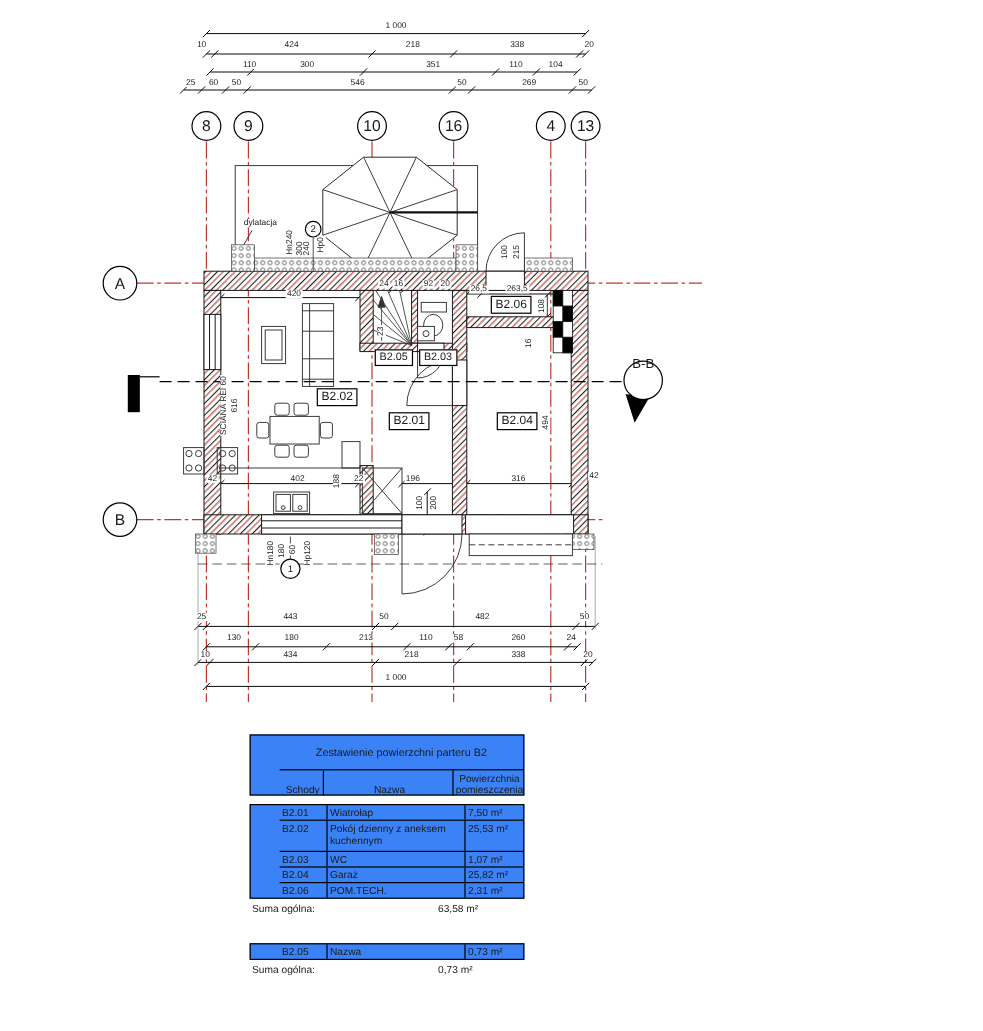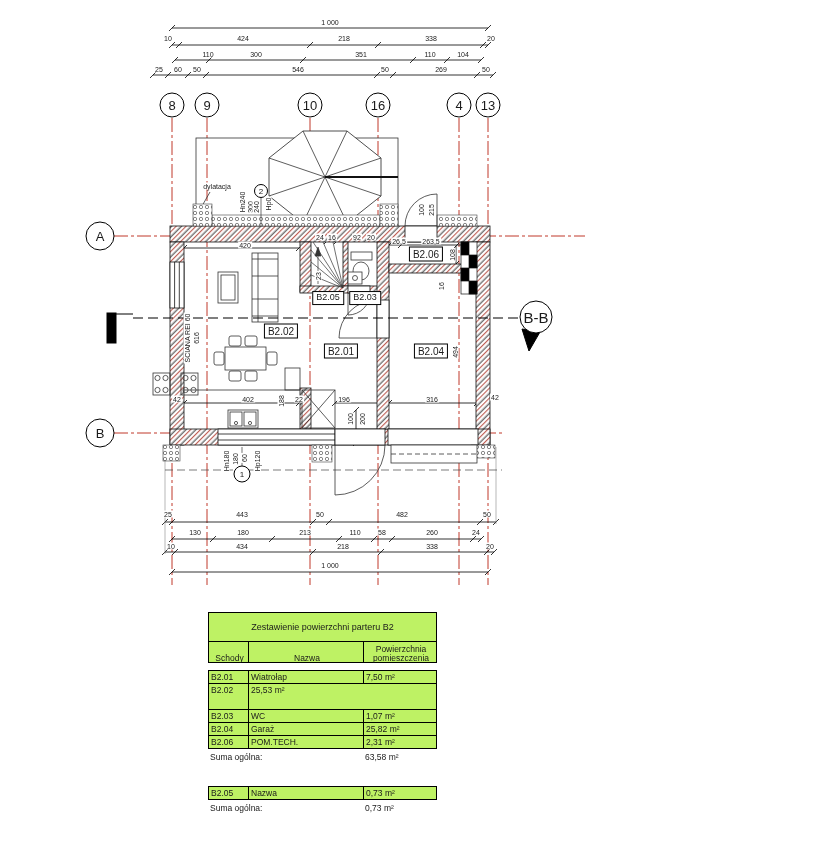--- a/index.html
+++ b/index.html
@@ -8,21 +8,21 @@
   .abs{position:absolute;}
   .dim{position:absolute;font-size:7px;line-height:1;background:#fff;padding:0 1px;
        transform:translate(-50%,-50%);white-space:nowrap;}
   .dimv{position:absolute;font-size:7px;line-height:1;background:#fff;padding:0 1px;
         transform:translate(-50%,-50%) rotate(-90deg);white-space:nowrap;}
   .room{position:absolute;font-size:10px;line-height:1.1;border:1px solid #000;background:#fff;
         padding:1px 3px;transform:translate(-50%,-50%);white-space:nowrap;}
   .bub{position:absolute;font-size:13px;transform:translate(-50%,-50%);white-space:nowrap;}
   .bub-s{position:absolute;font-size:8px;transform:translate(-50%,-50%);}
   .tbl{position:absolute;font-size:8.5px;line-height:1.2;}
-  .box{position:absolute;border:1px solid #000;box-sizing:border-box;background:#bef264;}
+  .box{position:absolute;border:1px solid #000;box-sizing:border-box;background:#3b82f6;padding-left:24px;}
   .cellrow{display:flex;box-sizing:border-box;}
   .c-num{width:40px;border-right:1px solid #000;box-sizing:border-box;padding:1px 0 0 2px;}
   .c-name{width:115px;border-right:1px solid #000;box-sizing:border-box;padding:1px 0 0 2px;}
   .c-area{flex:1;padding:1px 0 0 2px;}
   .hdr{display:flex;align-items:flex-end;justify-content:center;text-align:center;}
 </style>
 </head>
 <body>
 
 <div id="stage">
@@ -230,21 +230,21 @@
 </svg>
 
 <span class="bub" style="left:172px;top:105px">8</span>
 <span class="bub" style="left:207px;top:105px">9</span>
 <span class="bub" style="left:310px;top:105px">10</span>
 <span class="bub" style="left:378px;top:105px">16</span>
 <span class="bub" style="left:459px;top:105px">4</span>
 <span class="bub" style="left:488px;top:105px">13</span>
 <span class="bub" style="left:100px;top:236px">A</span>
 <span class="bub" style="left:100px;top:433px">B</span>
-<span class="bub" style="left:536px;top:317px;font-size:15px">B-B</span>
+<span class="bub" style="left:536px;top:304px;font-size:11px">B-B</span>
 <span class="bub-s" style="left:261px;top:191px">2</span>
 <span class="bub-s" style="left:242px;top:474px">1</span>
 
 <span class="dim" style="left:330px;top:22px">1 000</span>
 <span class="dim" style="left:168px;top:38px">10</span>
 <span class="dim" style="left:243px;top:38px">424</span>
 <span class="dim" style="left:344px;top:38px">218</span>
 <span class="dim" style="left:431px;top:38px">338</span>
 <span class="dim" style="left:491px;top:38px">20</span>
 <span class="dim" style="left:208px;top:54px">110</span>
@@ -330,20 +330,21 @@
 </div>
 
 <div class="box tbl" style="left:208px;top:670px;width:229px;height:79px">
   <div class="cellrow" style="height:13px;border-bottom:1px solid #000">
     <div class="c-num">B2.01</div>
     <div class="c-name">Wiatrołap</div>
     <div class="c-area">7,50 m²</div>
   </div>
   <div class="cellrow" style="height:26px;border-bottom:1px solid #000">
     <div class="c-num">B2.02</div>
+    <div class="c-name">Pokój dzienny z aneksem kuchennym</div>
     <div class="c-area">25,53 m²</div>
   </div>
   <div class="cellrow" style="height:13px;border-bottom:1px solid #000">
     <div class="c-num">B2.03</div>
     <div class="c-name">WC</div>
     <div class="c-area">1,07 m²</div>
   </div>
   <div class="cellrow" style="height:13px;border-bottom:1px solid #000">
     <div class="c-num">B2.04</div>
     <div class="c-name">Garaż</div>

